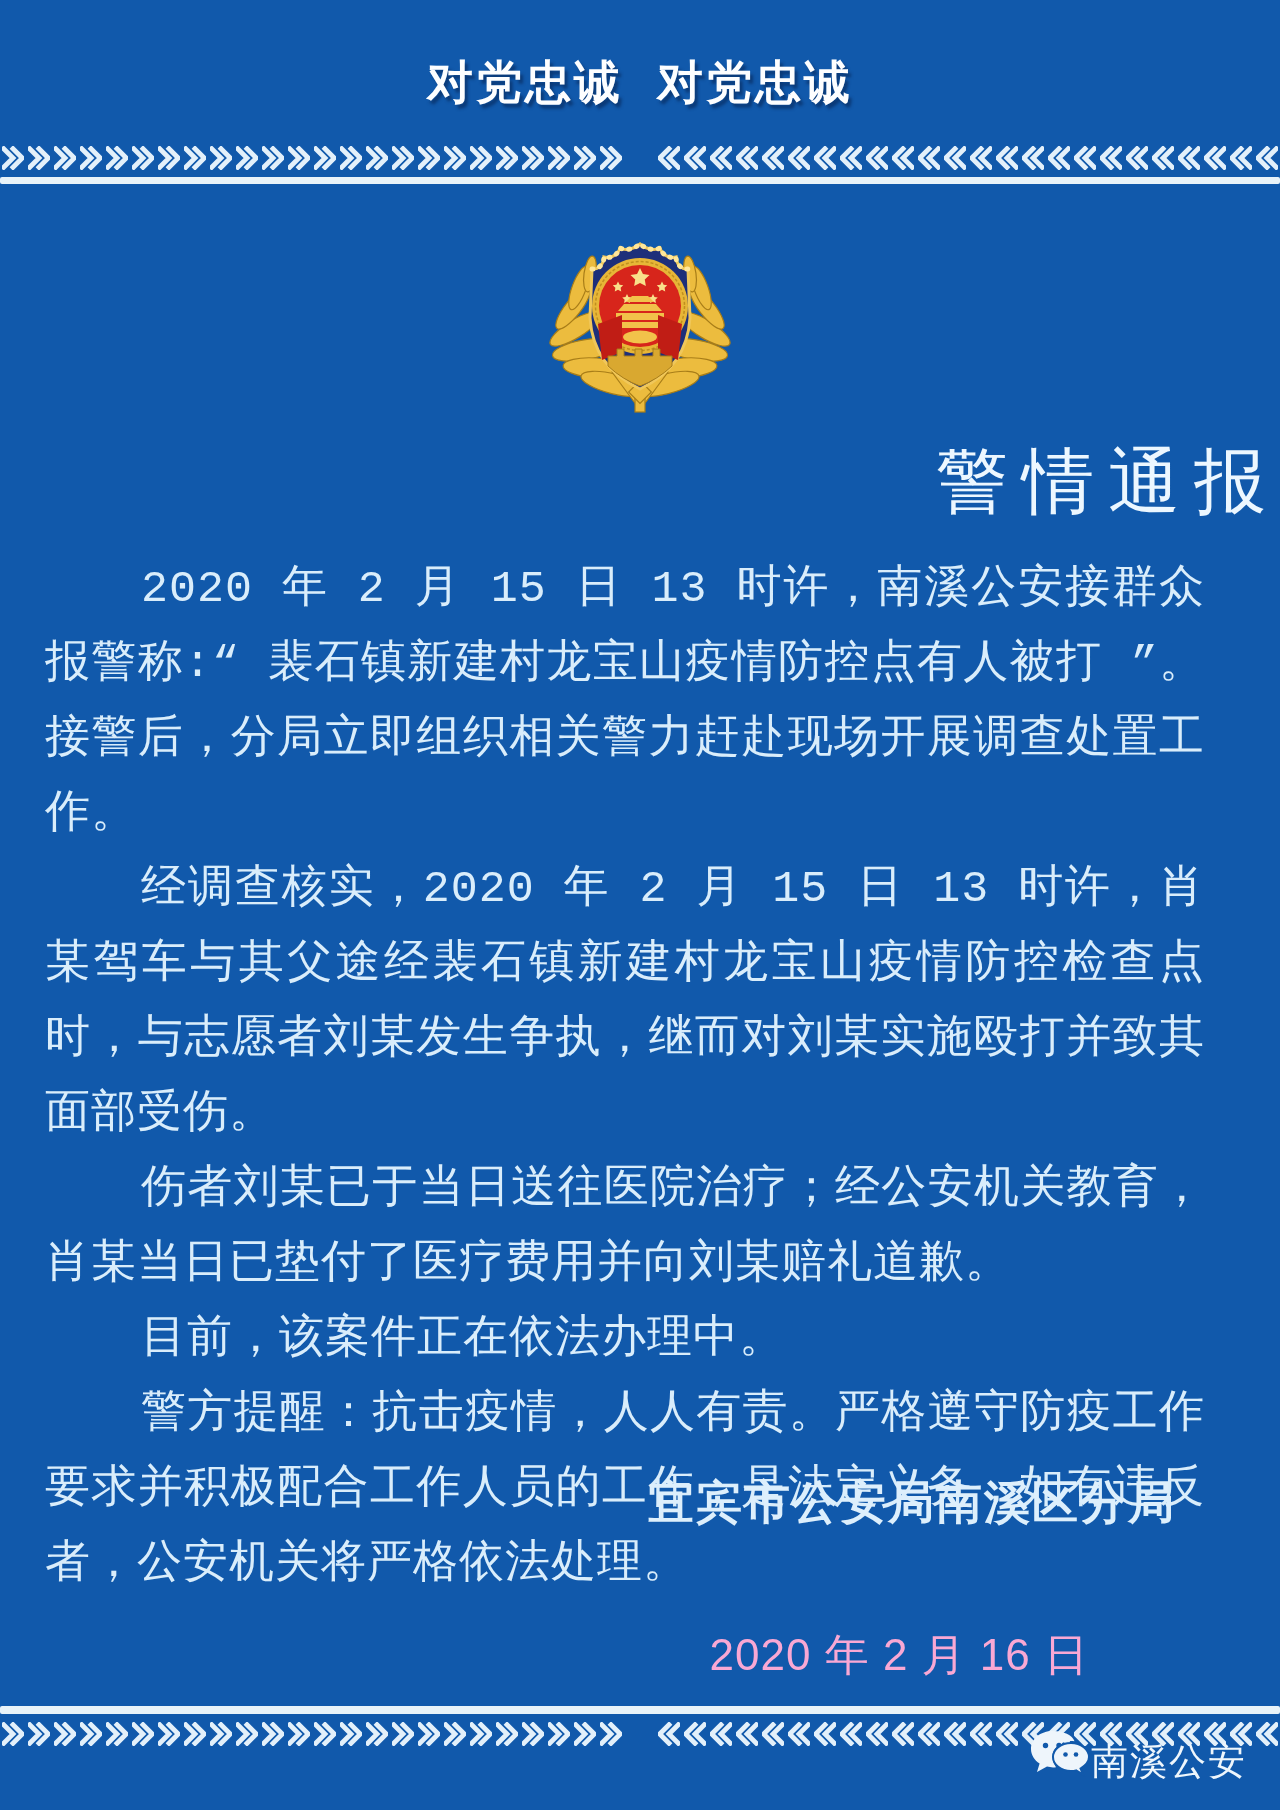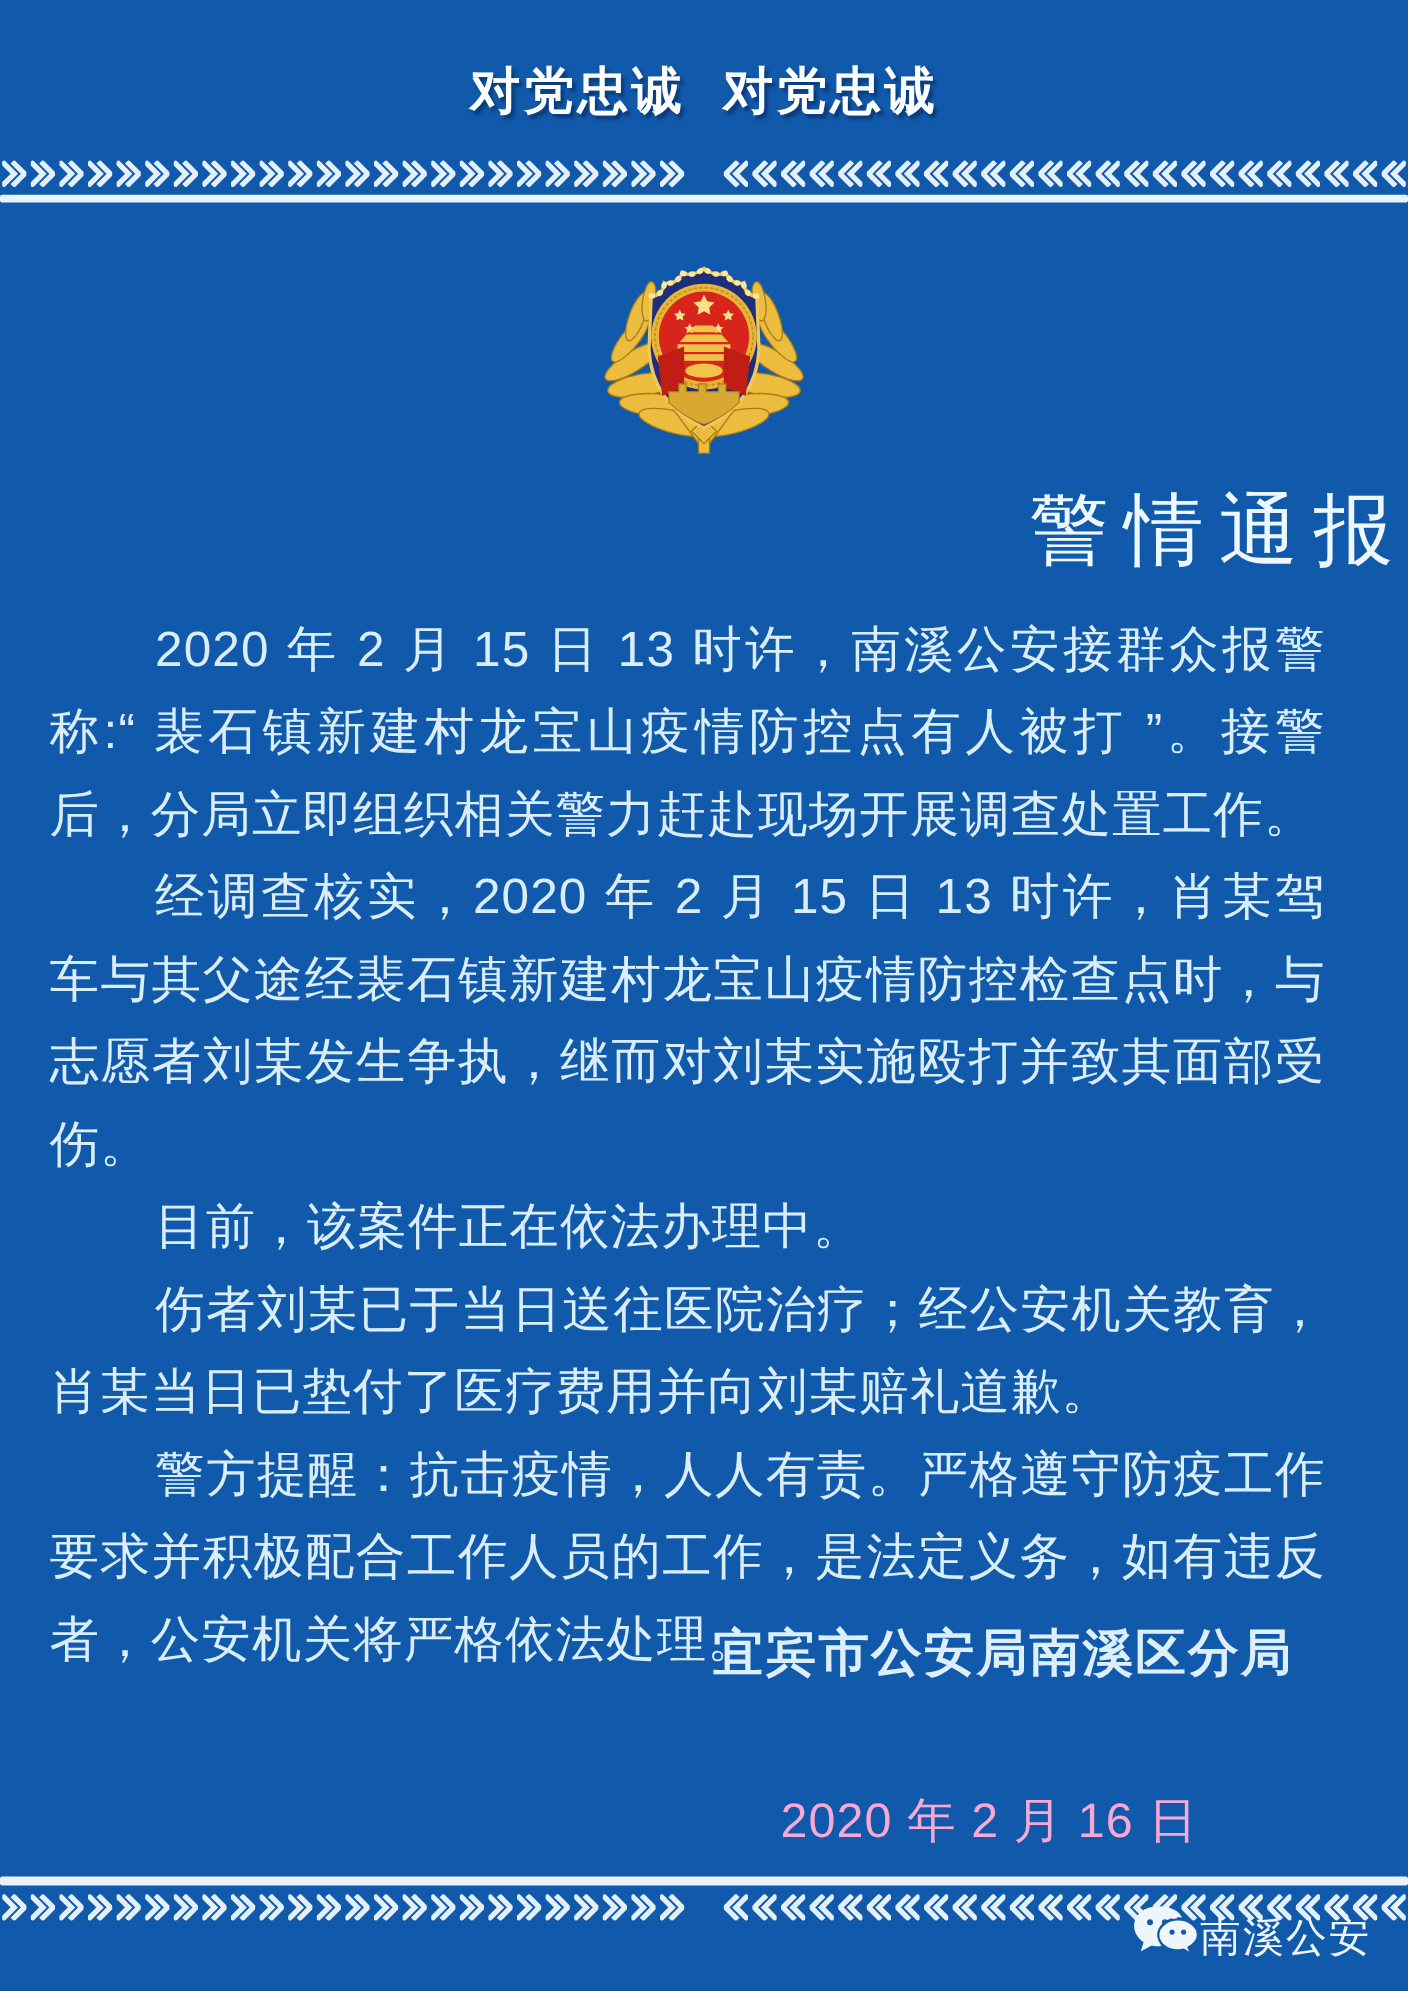--- a/index.html
+++ b/index.html
@@ -43,34 +43,34 @@
     text-align:right;
     font-size:72px;letter-spacing:14px;
     color:#ecf7ff;font-weight:normal;
   }
   
   .body-text{
     position:absolute;top:552px;left:45px;width:1160px;
     font-size:45px;line-height:75px;letter-spacing:1px;
     color:#d9edfb;text-align:justify;
   }
-  .body-text p{margin:0;text-indent:96px;}
+  .body-text p{margin:0;text-indent:96px;font-family:Liberation Mono, monospace;}
   
   .sig-agency{
     position:absolute;top:1472px;right:104px;
     font-size:46px;letter-spacing:2px;color:#ddeffc;white-space:nowrap;font-weight:bold;
   }
   .sig-date{
     position:absolute;top:1626px;right:191px;
     font-size:44px;letter-spacing:1px;color:#f9a8d4;white-space:nowrap;
   }
   
   .footer-brand{
     position:absolute;top:1727px;right:33px;
-    display:flex;align-items:flex-end;gap:0;
+    display:flex;align-items:center;gap:0;
     color:#eef6fc;
   }
   .footer-brand .brand-label{
     font-size:37px;letter-spacing:2px;margin-top:10px;white-space:nowrap;
   }
 </style>
 </head>
 <body>
 
 <div class="page">
@@ -341,22 +341,22 @@
 
     <path d="M70 134 h9 v-7 h7 v7 h11 v-7 h7 v7 h11 v-7 h7 v7 h12 v10
              q-15 14 -32 20 q-17 -6 -32 -20 Z" fill="#d9a830" stroke="#a87d18" stroke-width="1"></path>
   </svg>
 
   <div class="doc-title">警情通报</div>
 
   <div class="body-text">
     <p>2020 年 2 月 15 日 13 时许，南溪公安接群众报警称:“ 裴石镇新建村龙宝山疫情防控点有人被打 ”。接警后，分局立即组织相关警力赶赴现场开展调查处置工作。</p>
     <p>经调查核实，2020 年 2 月 15 日 13 时许，肖某驾车与其父途经裴石镇新建村龙宝山疫情防控检查点时，与志愿者刘某发生争执，继而对刘某实施殴打并致其面部受伤。</p>
+    <p>伤者刘某已于当日送往医院治疗；经公安机关教育，肖某当日已垫付了医疗费用并向刘某赔礼道歉。</p>
     <p>目前，该案件正在依法办理中。</p>
-    <p>伤者刘某已于当日送往医院治疗；经公安机关教育，肖某当日已垫付了医疗费用并向刘某赔礼道歉。</p>
     <p>警方提醒：抗击疫情，人人有责。严格遵守防疫工作要求并积极配合工作人员的工作，是法定义务，如有违反者，公安机关将严格依法处理。</p>
   </div>
 
   <div class="sig-agency">宜宾市公安局南溪区分局</div>
   <div class="sig-date">2020 年 2 月 16 日</div>
 
   <div class="rule rule-bottom"></div>
   <div class="chevron-band band-bottom">
     <div class="chev-run dir-right">
         <svg class="chev" width="22" height="24" viewBox="0 0 16 18">

